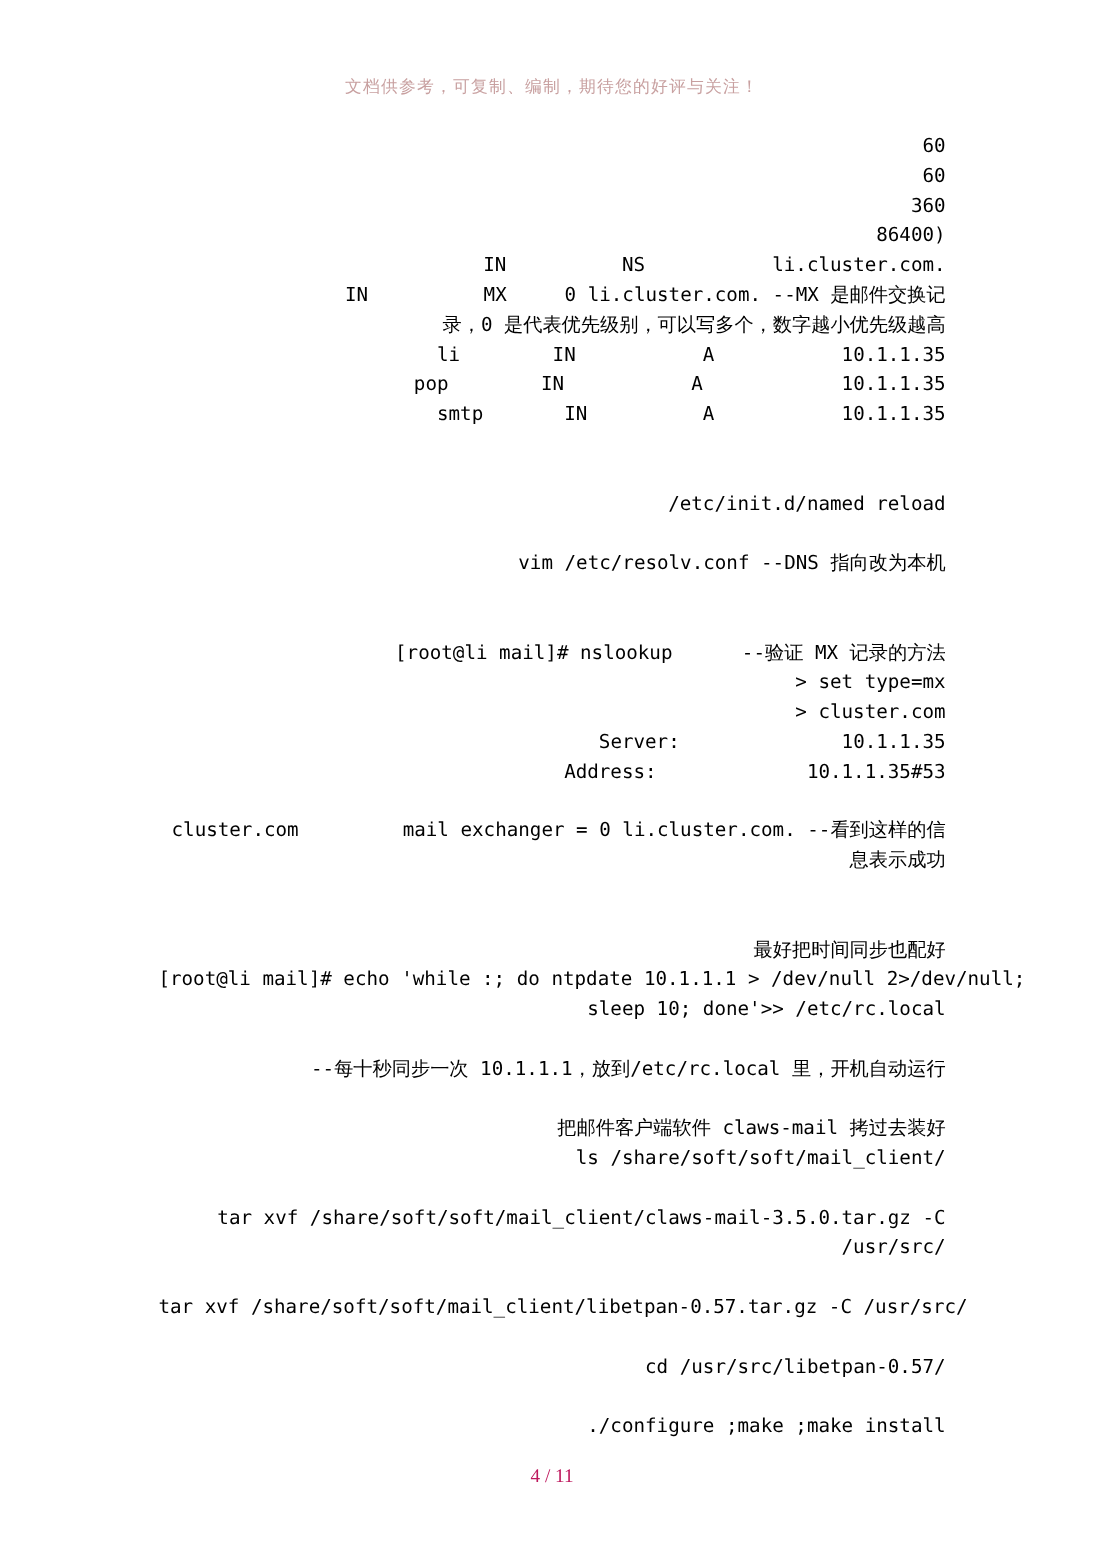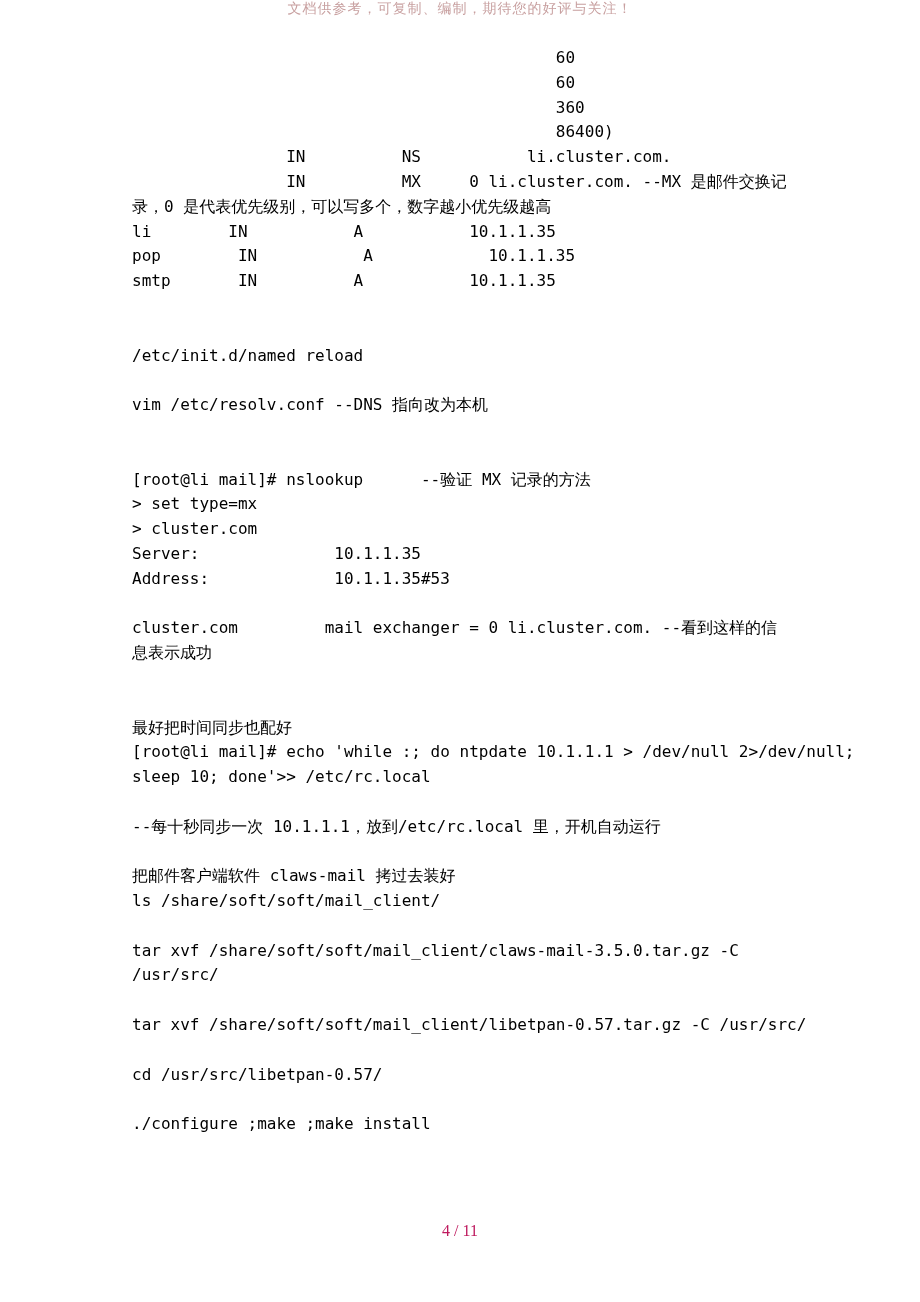--- a/index.html
+++ b/index.html
@@ -9,27 +9,29 @@
       background: #fff;
       font-family: "SimSun", "宋体", serif;
       font-size: 16px;
       color: #000;
       position: relative;
     }
     .header-note {
       text-align: center;
       color: #c8a0a0;
       font-size: 14px;
+      padding-top: 64px;
       letter-spacing: 1px;
     }
     .content {
       padding: 28px 132px 0 132px;
       line-height: 1.55;
       white-space: pre;
       font-family: "SimSun", "宋体", monospace;
+      text-align: right;
     }
     .footer-page {
       position: absolute;
       bottom: 62px;
       width: 100%;
       text-align: center;
       font-size: 16px;
       color: #be185d;
     }
   </style>

